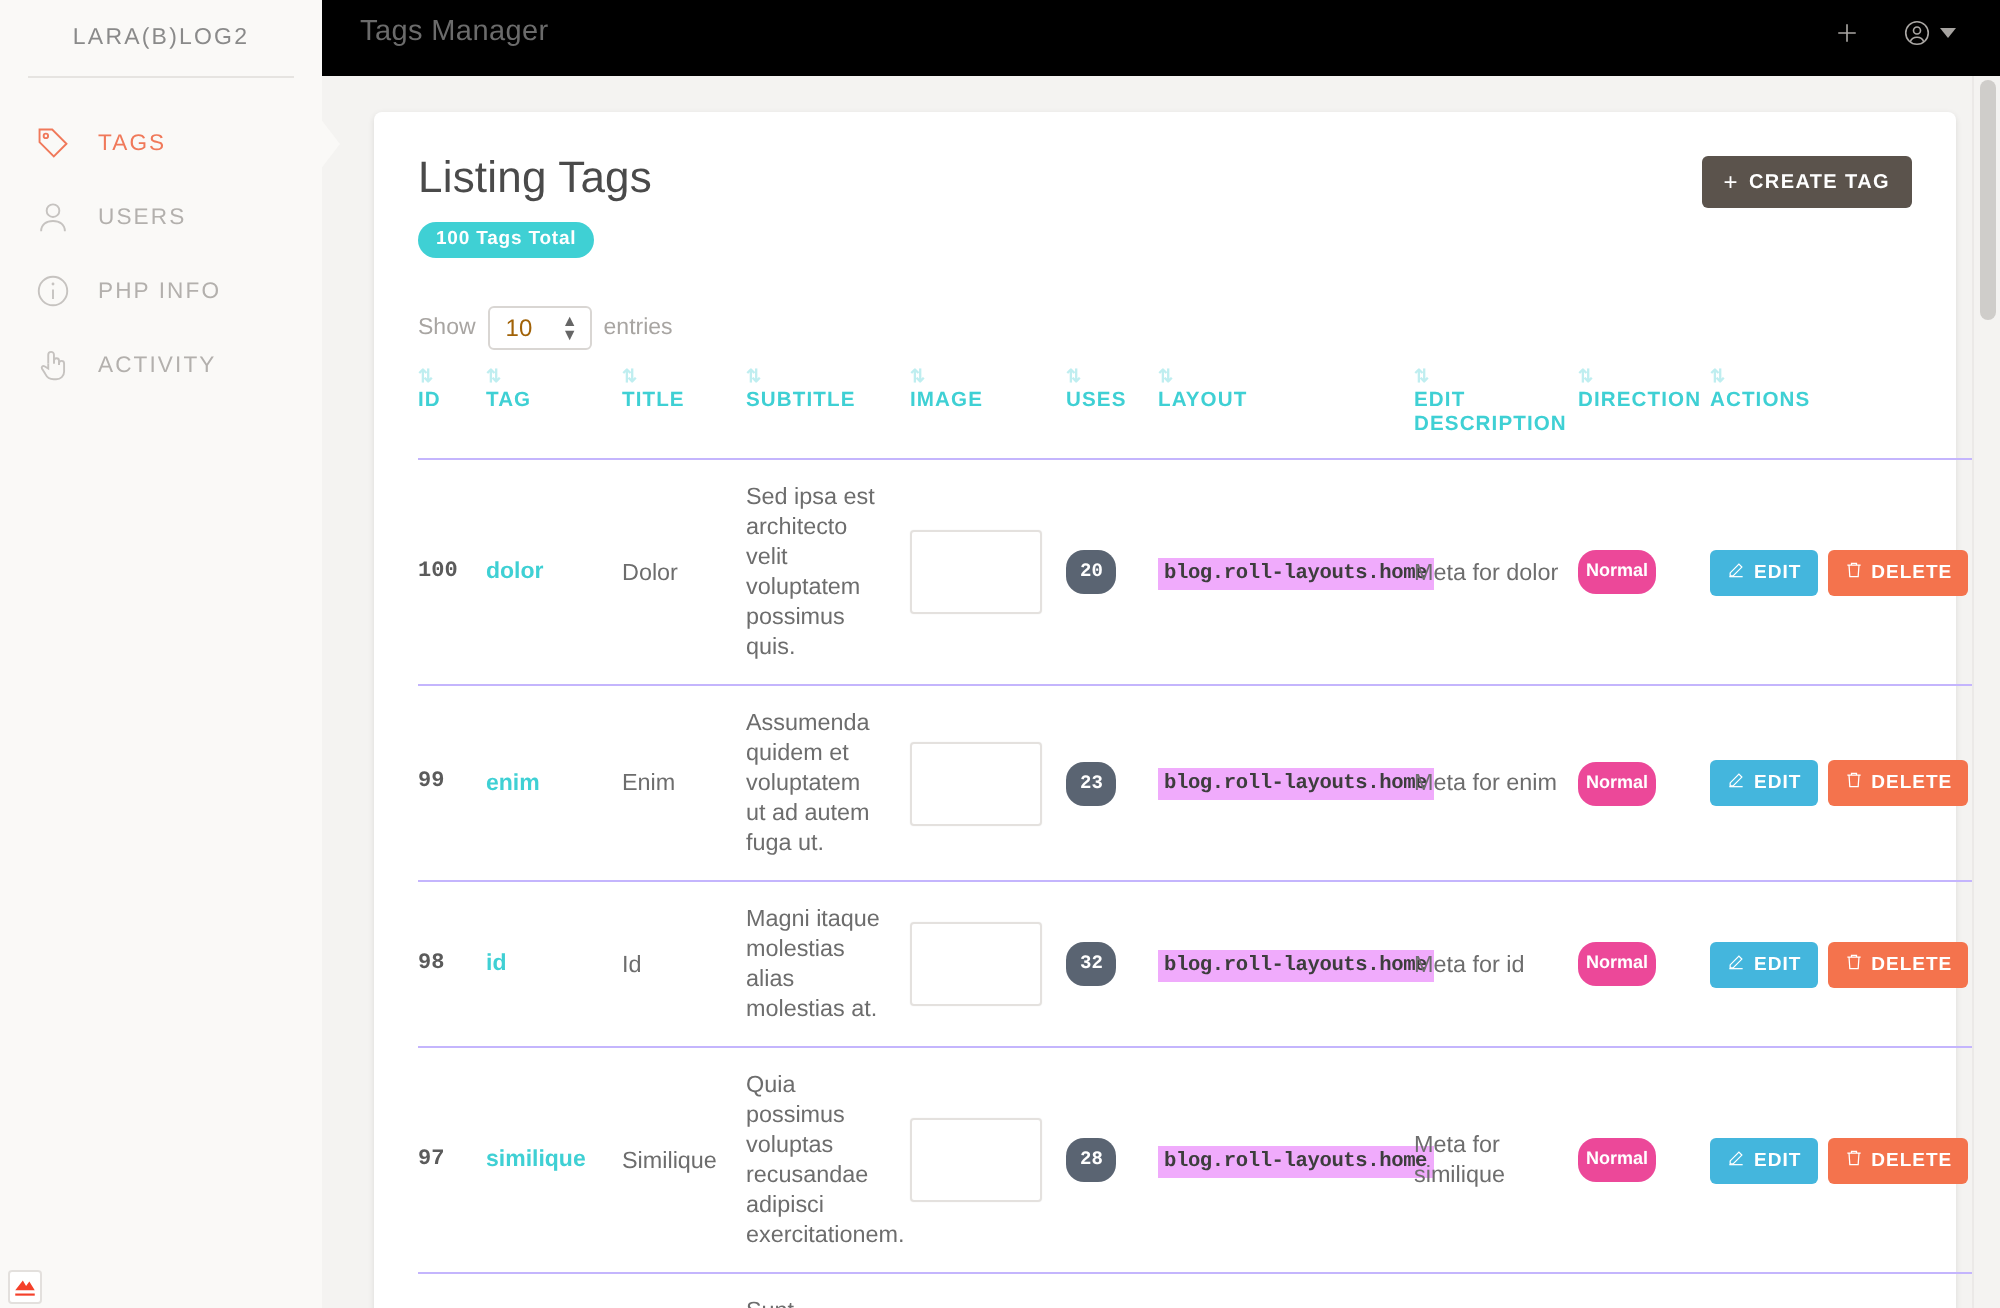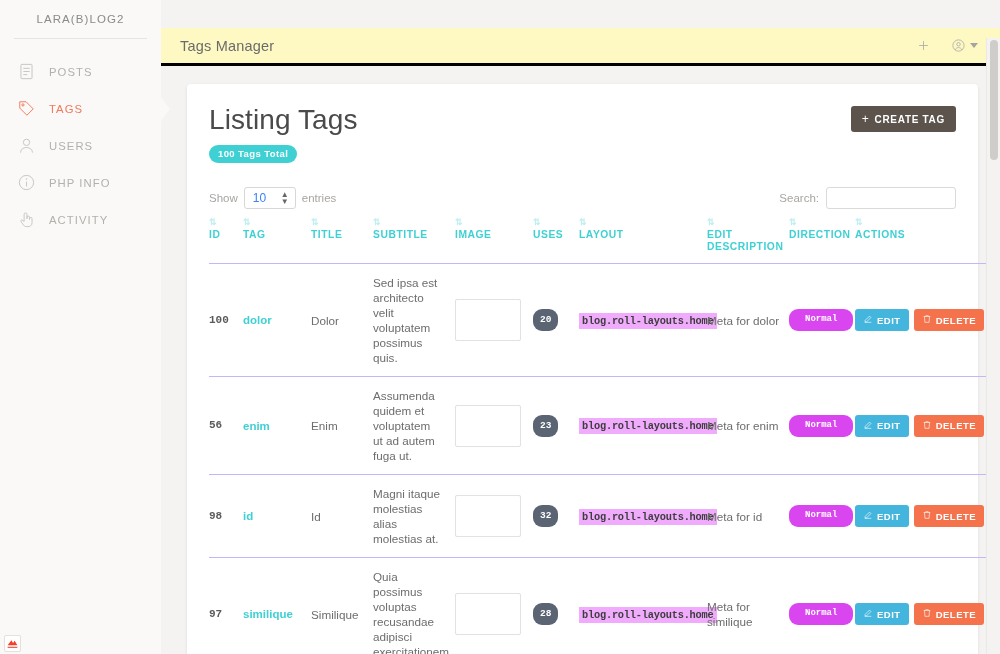--- a/index.html
+++ b/index.html
@@ -46,42 +46,41 @@
     position: absolute; left: 4px; bottom: 2px;
     width: 17px; height: 17px; border-radius: 2px;
     background: #ffffff; border: 1px solid #e3e0dd;
     display: flex; align-items: center; justify-content: center;
   }
   .debugbar svg { width: 13px; height: 13px; }
 
   
   .main { flex: 1; height: 654px; position: relative; background: #f4f3f1; overflow: hidden; }
   .topbar {
-    height: 38px; background: #fef9c3;
+    height: 38px; background: #000000;
     display: flex; align-items: center; padding: 0 22px 0 19px;
-    border-bottom: 3px solid #000000;
-    margin-top: 28px;
+    border-bottom: 6px solid #000000;
   }
   .topbar-title { font-size: 14.5px; color: #6b6b6b; flex: 1; letter-spacing: .2px; }
   .topbar-actions { display: flex; align-items: center; gap: 20px; }
   .icon-btn { color: #aaa7a4; display: flex; align-items: center; cursor: pointer; }
   .icon-btn svg { width: 15px; height: 15px; stroke: #aaa7a4; fill: none; stroke-width: 1.3; }
   .avatar-wrap { display: flex; align-items: center; gap: 4px; cursor: pointer; }
   .caret { width: 0; height: 0; border-left: 4px solid transparent; border-right: 4px solid transparent; border-top: 5px solid #a6a3a0; }
 
   
   .scroll-area { height: 616px; overflow: hidden; position: relative; padding: 18px 22px 0 26px; }
   .card {
     background: #ffffff; border-radius: 4px;
     box-shadow: 0 1px 3px rgba(0,0,0,.10);
     padding: 20px 22px 0 22px;
     min-height: 700px;
   }
   .card-head { display: flex; align-items: flex-start; }
-  .card-title { font-size: 28px; font-weight: 400; color: #4a4a4a; letter-spacing: .1px; }
+  .card-title { font-size: 22px; font-weight: 400; color: #4a4a4a; letter-spacing: .1px; }
   .pill-total {
     display: inline-block; margin-top: 9px;
     background: #3fd0d4; color: #fff;
     font-size: 9.5px; font-weight: bold; letter-spacing: .4px;
     padding: 3px 9px 4px; border-radius: 9px;
   }
   .btn-create {
     margin-left: auto; margin-top: 2px;
     background: #5b534c; color: #fff;
     font-size: 10px; font-weight: bold; letter-spacing: .7px;
@@ -89,21 +88,21 @@
     display: flex; align-items: center; gap: 5px;
   }
   .btn-create .plus { font-size: 12px; font-weight: normal; line-height: 1; }
 
   .table-controls { display: flex; align-items: flex-start; margin-top: 24px; font-size: 11.5px; color: #a8a5a2; }
   .show-entries { display: flex; align-items: center; gap: 6px; }
   .sel-wrap { position: relative; }
   select.entries {
     appearance: none; -webkit-appearance: none;
     border: 1px solid #d9d6d3; border-radius: 3px;
-    background: #fff; color: #3b82f6;
+    background: #fff; color: #a16207;
     font-size: 12px; font-family: "Liberation Sans", sans-serif;
     padding: 3px 21px 3px 8px; cursor: pointer;
   }
   .sel-arrow {
     position: absolute; right: 7px; top: 50%; transform: translateY(-50%);
     pointer-events: none; font-size: 8px; color: #666; line-height: 7px; text-align: center;
   }
   .search-wrap { margin-left: auto; display: flex; align-items: center; gap: 7px; }
   .search-wrap input {
     border: 1px solid #ddd9d6; border-radius: 3px; height: 22px; width: 130px;
@@ -144,24 +143,24 @@
     display: inline-block; background: #5a6472; color: #fff;
     font-family: "Liberation Mono", monospace;
     font-size: 9.5px; font-weight: bold;
     padding: 3px 7px 4px; border-radius: 9px; min-width: 24px; text-align: center;
   }
   .layout-code {
     font-family: "Liberation Mono", monospace; font-size: 10.3px; color: #3d3d3d;
     background: #f0abfc; padding: 2px 3px; font-weight: bold; letter-spacing: -.2px; white-space: nowrap;
   }
   .badge-dir {
-    display: inline-block; background: #d946ef; color: #fff;
-    font-family: Liberation Mono, monospace;
+    display: inline-block; background: #ec4899; color: #fff;
+    font-family: Liberation Sans, sans-serif;
     font-size: 9px; font-weight: bold;
-    padding: 3px 16px 4px; border-radius: 9px;
+    padding: 3px 4px 4px; border-radius: 9px;
   }
   .act-wrap { display: flex; gap: 5px; }
   .btn-edit, .btn-del {
     border: none; border-radius: 3px; color: #fff; cursor: pointer;
     font-size: 9.5px; font-weight: bold; letter-spacing: .5px;
     padding: 5px 8px; display: flex; align-items: center; gap: 4px;
     font-family: "Liberation Sans", sans-serif; white-space: nowrap;
   }
   .btn-edit { background: #44b6dd; }
   .btn-del  { background: #f4734d; }
@@ -193,29 +192,20 @@
 <body>
 
 <div class="app">
 
   <aside class="sidebar">
     <div class="brand">LARA(B)LOG2</div>
     <div class="brand-sep"></div>
     <nav class="nav">
 
 
-      <div class="nav-item">
-        <span class="ico">
-          <svg viewBox="0 0 24 24">
-              <rect x="5" y="3" width="14" height="18" rx="1"></rect>
-              <path d="M8 8h8M8 12h8M8 16h5"></path>
-            </svg>
-        </span>
-        <span class="nav-label">POSTS</span>
-      </div>
 
       <div class="nav-item active">
         <span class="ico">
           <svg viewBox="0 0 24 24">
               <path d="M20.5 12.5l-8 8-9-9V3.5h8l9 9z"></path>
               <circle cx="7.5" cy="7.5" r="1.4"></circle>
             </svg>
         </span>
         <span class="nav-label">TAGS</span>
         <span class="arrow"></span>
@@ -303,24 +293,20 @@
 
         <div class="table-controls">
           <div class="show-entries">
             <span>Show</span>
             <span class="sel-wrap">
               <select class="entries" id="entries-select"><option value="10">10</option><option value="25">25</option><option value="50">50</option><option value="100">100</option></select>
               <span class="sel-arrow">▲<br>▼</span>
             </span>
             <span>entries</span>
           </div>
-          <div class="search-wrap">
-            <span>Search:</span>
-            <input type="text" id="search-input" placeholder="" style="">
-          </div>
         </div>
 
         <table>
           <colgroup>
             <col class="w-id">
               <col class="w-tag">
               <col class="w-title">
               <col class="w-sub">
               <col class="w-img">
             <col class="w-uses">
@@ -398,21 +384,21 @@
                     <button class="btn-del">
                       <span><svg viewBox="0 0 24 24">
                           <path d="M4 6h16M9 6V4h6v2M6 6l1 14h10l1-14"></path>
                         </svg></span>
                       <span>DELETE</span>
                     </button>
                   </span>
                 </td>
               </tr>
               <tr>
-                <td class="c-id">56</td>
+                <td class="c-id">99</td>
                 <td class="c-tag"><a>enim</a></td>
                 <td class="c-title">Enim</td>
                 <td class="c-sub">Assumenda quidem et voluptatem ut ad autem fuga ut.</td>
                 <td class="c-img">
                   <span class="thumb"><span class="inner img-night"></span></span>
                 </td>
                 <td class="c-uses"><span class="badge-uses">23</span></td>
                 <td class="c-lay"><span class="layout-code">blog.roll-layouts.home</span></td>
                 <td class="c-meta">Meta for enim</td>
                 <td class="c-dir"><span class="badge-dir">Normal</span></td>

